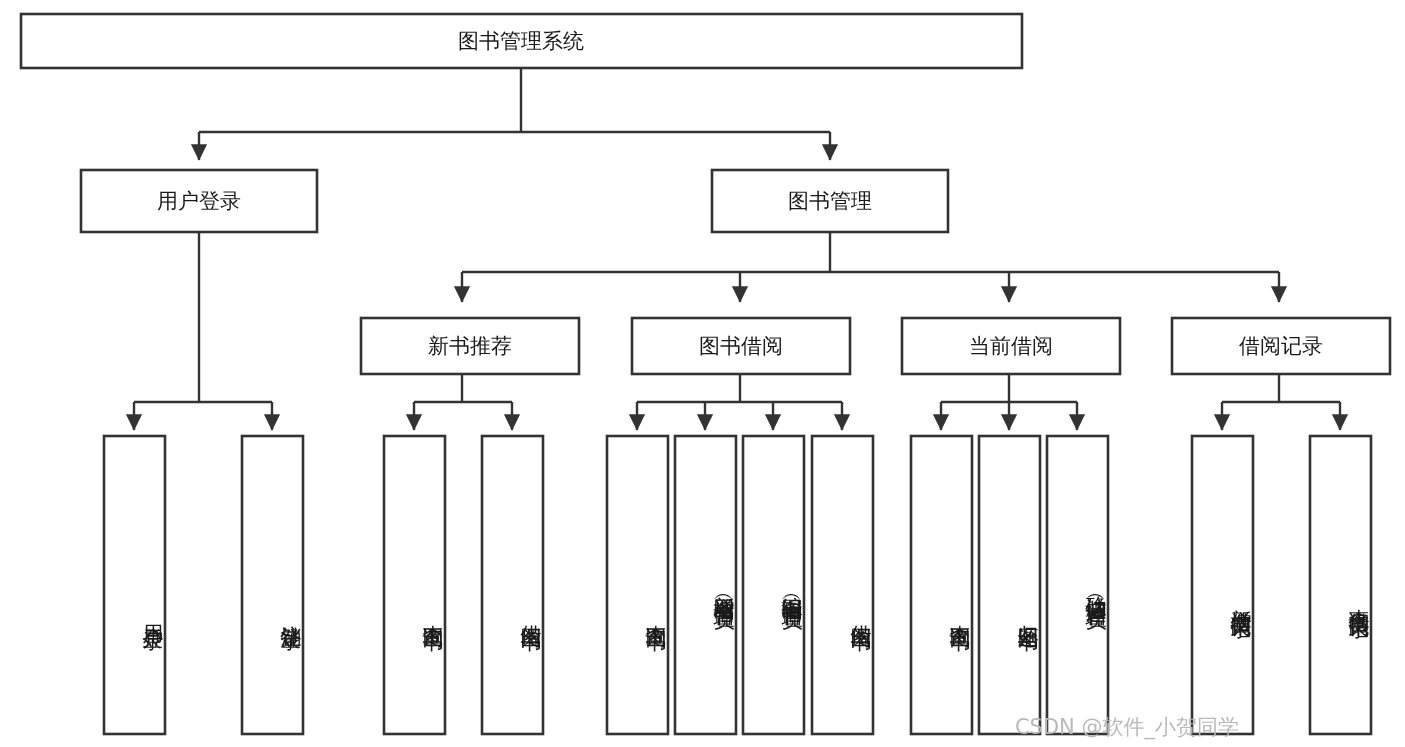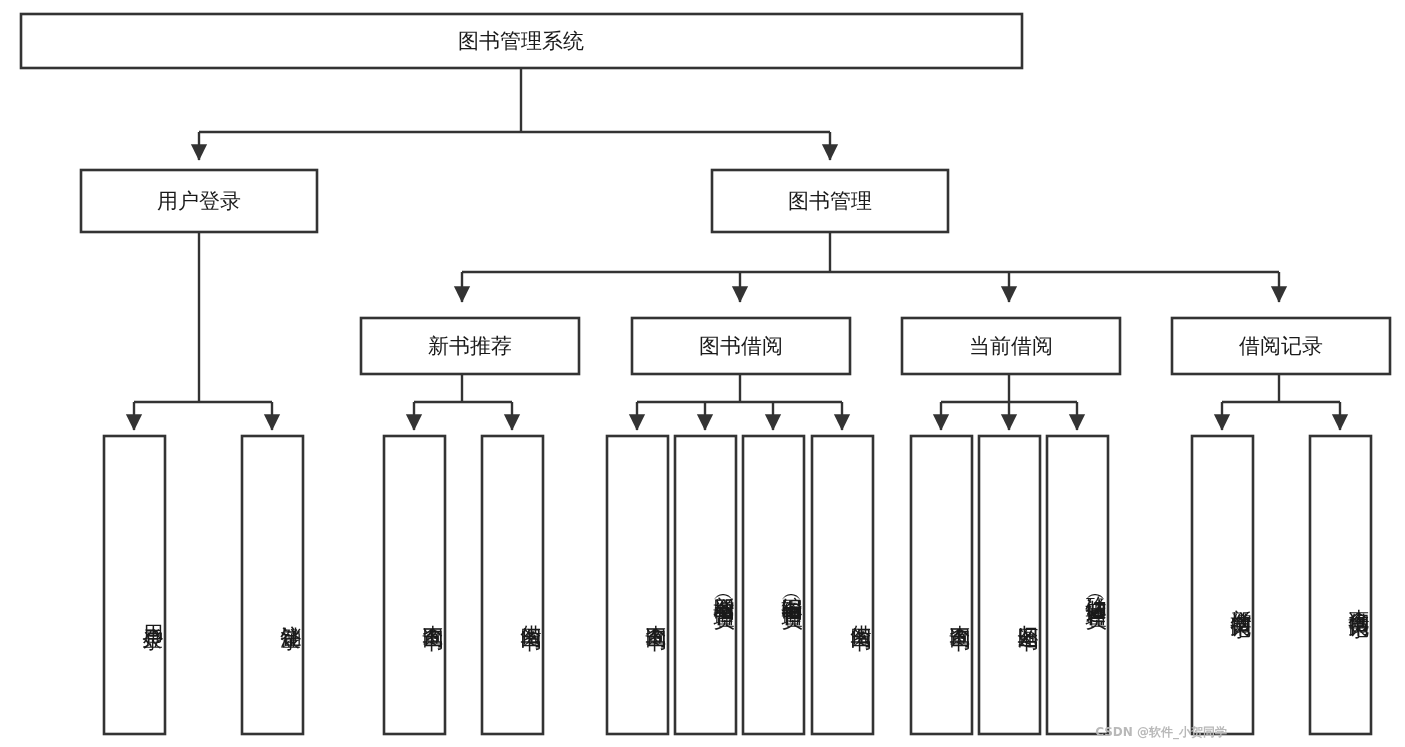--- a/index.html
+++ b/index.html
@@ -56,27 +56,26 @@
     color: #1a1a1a;
     letter-spacing: 2px;
     white-space: nowrap;
     display: flex;
     align-items: flex-start;
     justify-content: center;
     pointer-events: none;
   }
   .watermark {
     position: absolute;
-    right: 20px;
+    right: 8px;
     bottom: 6px;
     font-family: "DejaVu Sans", "Liberation Sans", sans-serif;
-    font-size: 12px;
+    font-size: 21px;
     color: #b9b9b9;
     white-space: nowrap;
-    font-weight: bold;
   }
 </style>
 </head>
 <body>
 
 <div id="diagram-root">
 
   <svg class="diagram-canvas" viewBox="0 0 1405 747" xmlns="http://www.w3.org/2000/svg">
 
     <defs>

